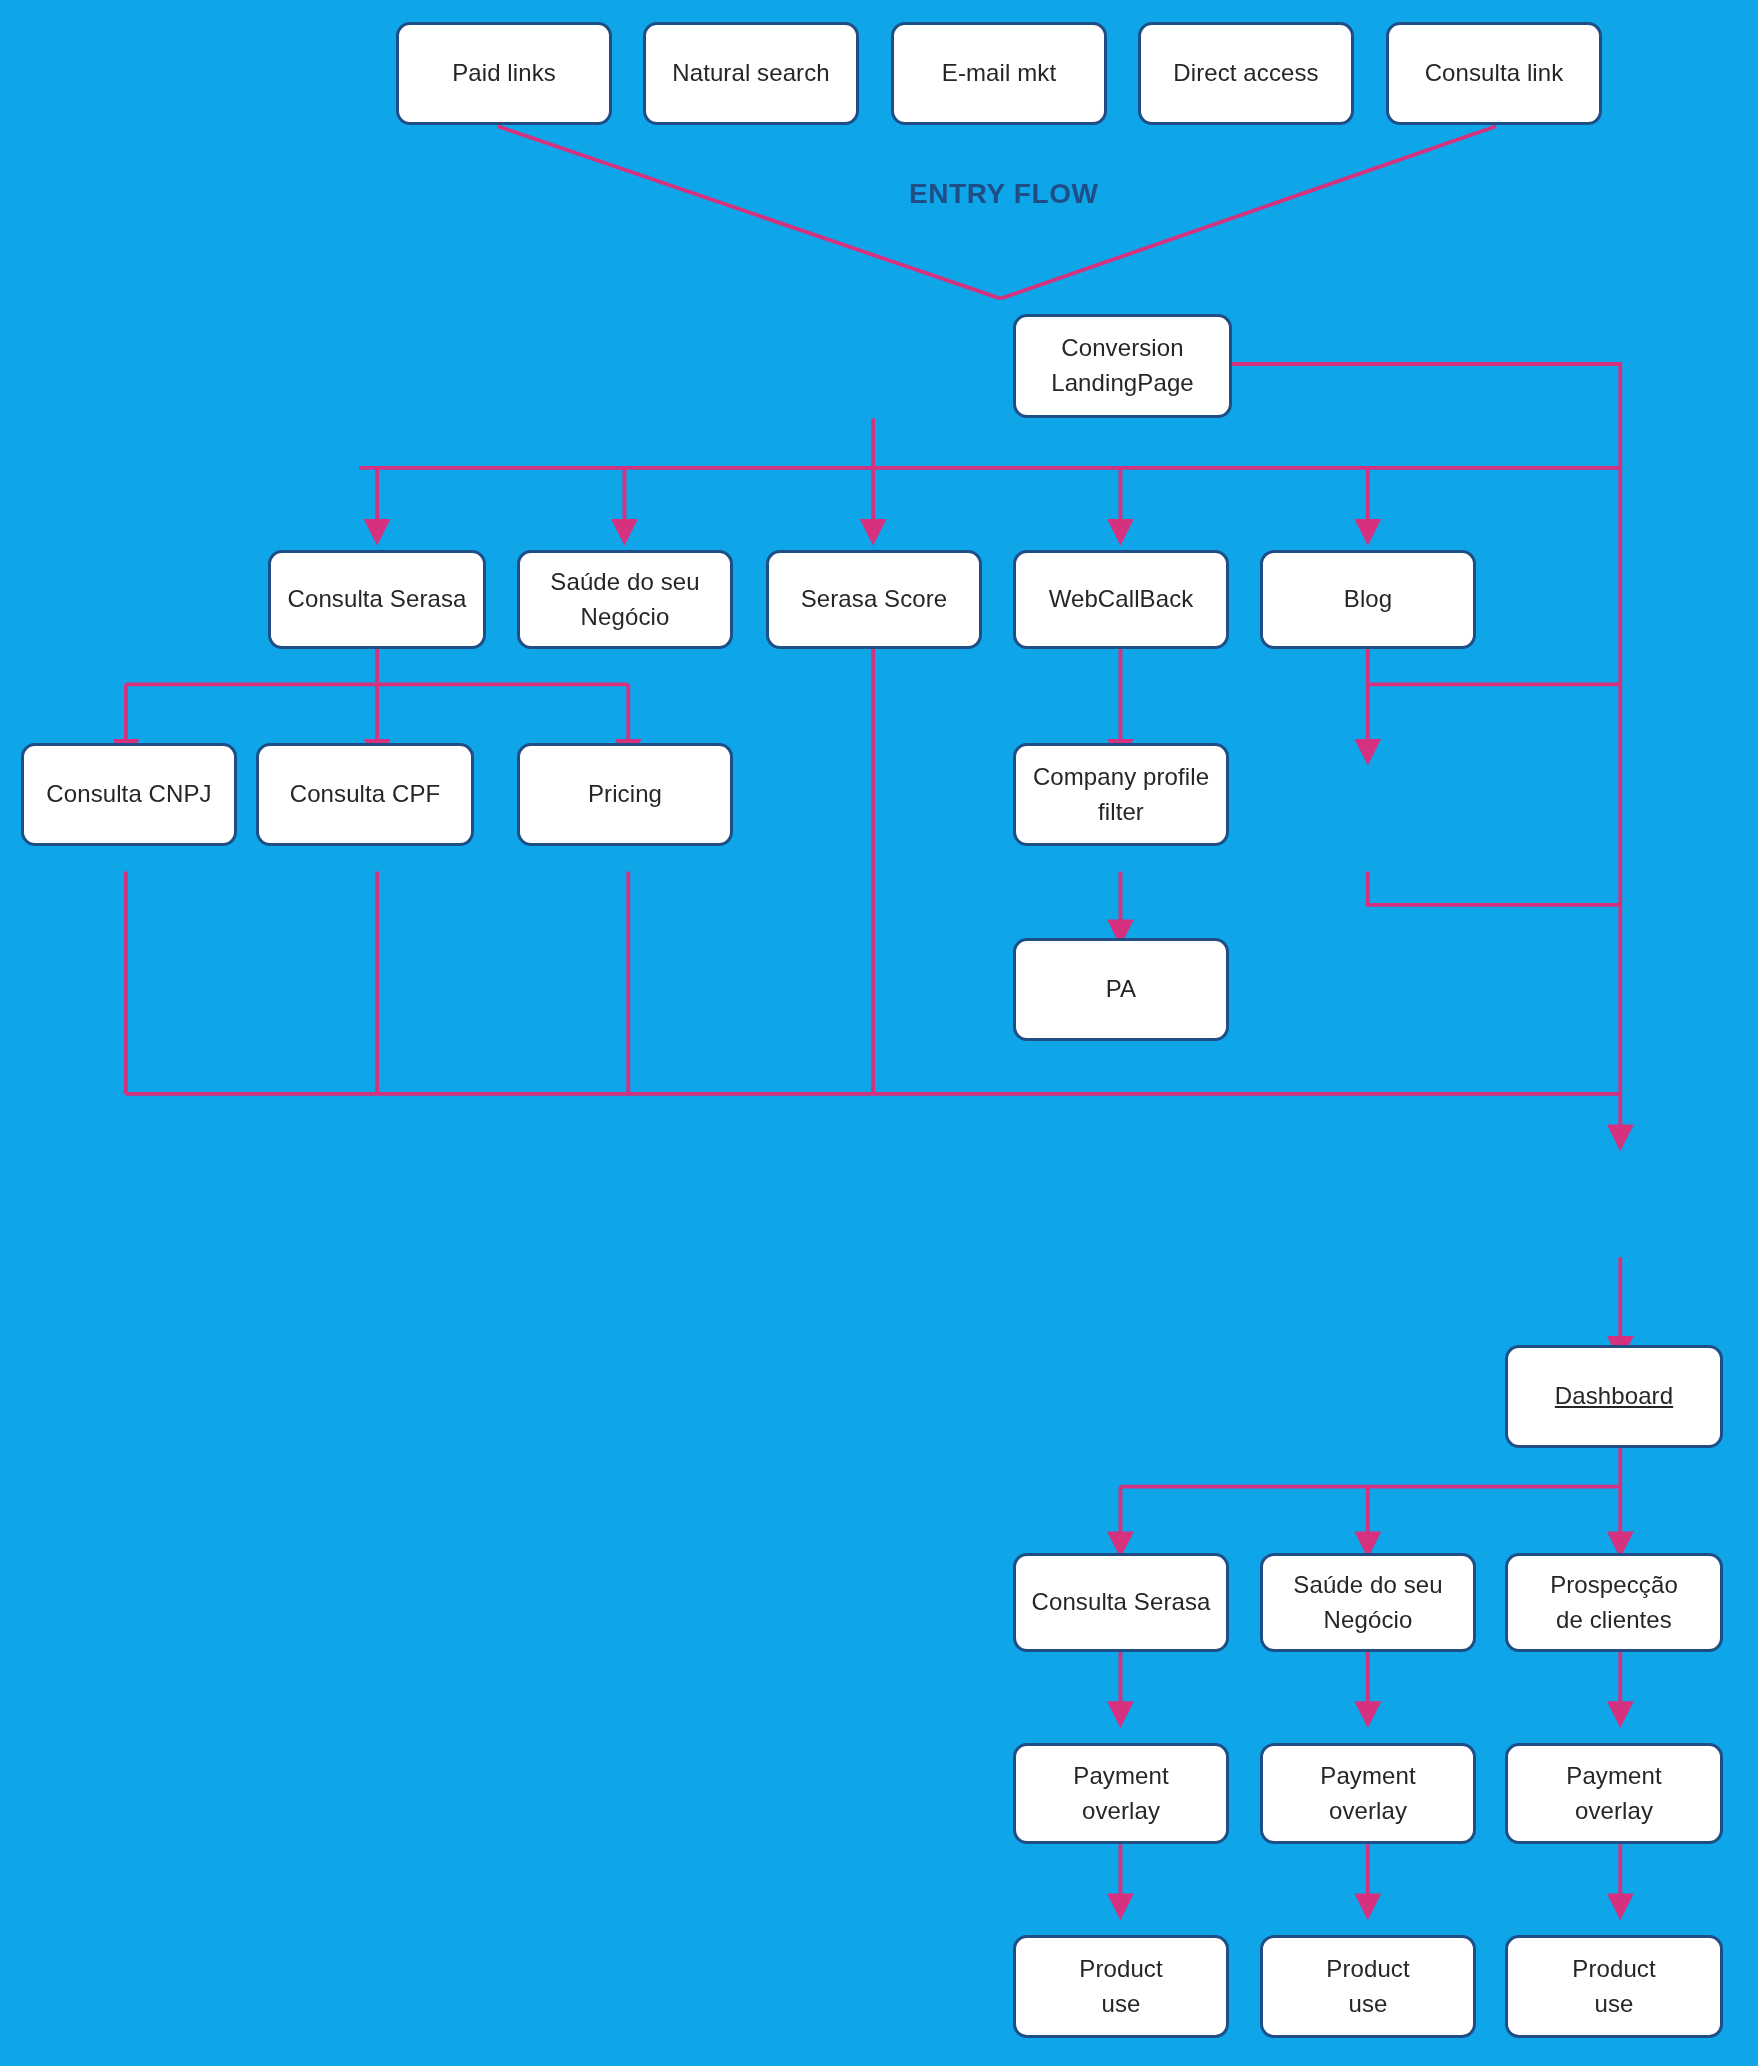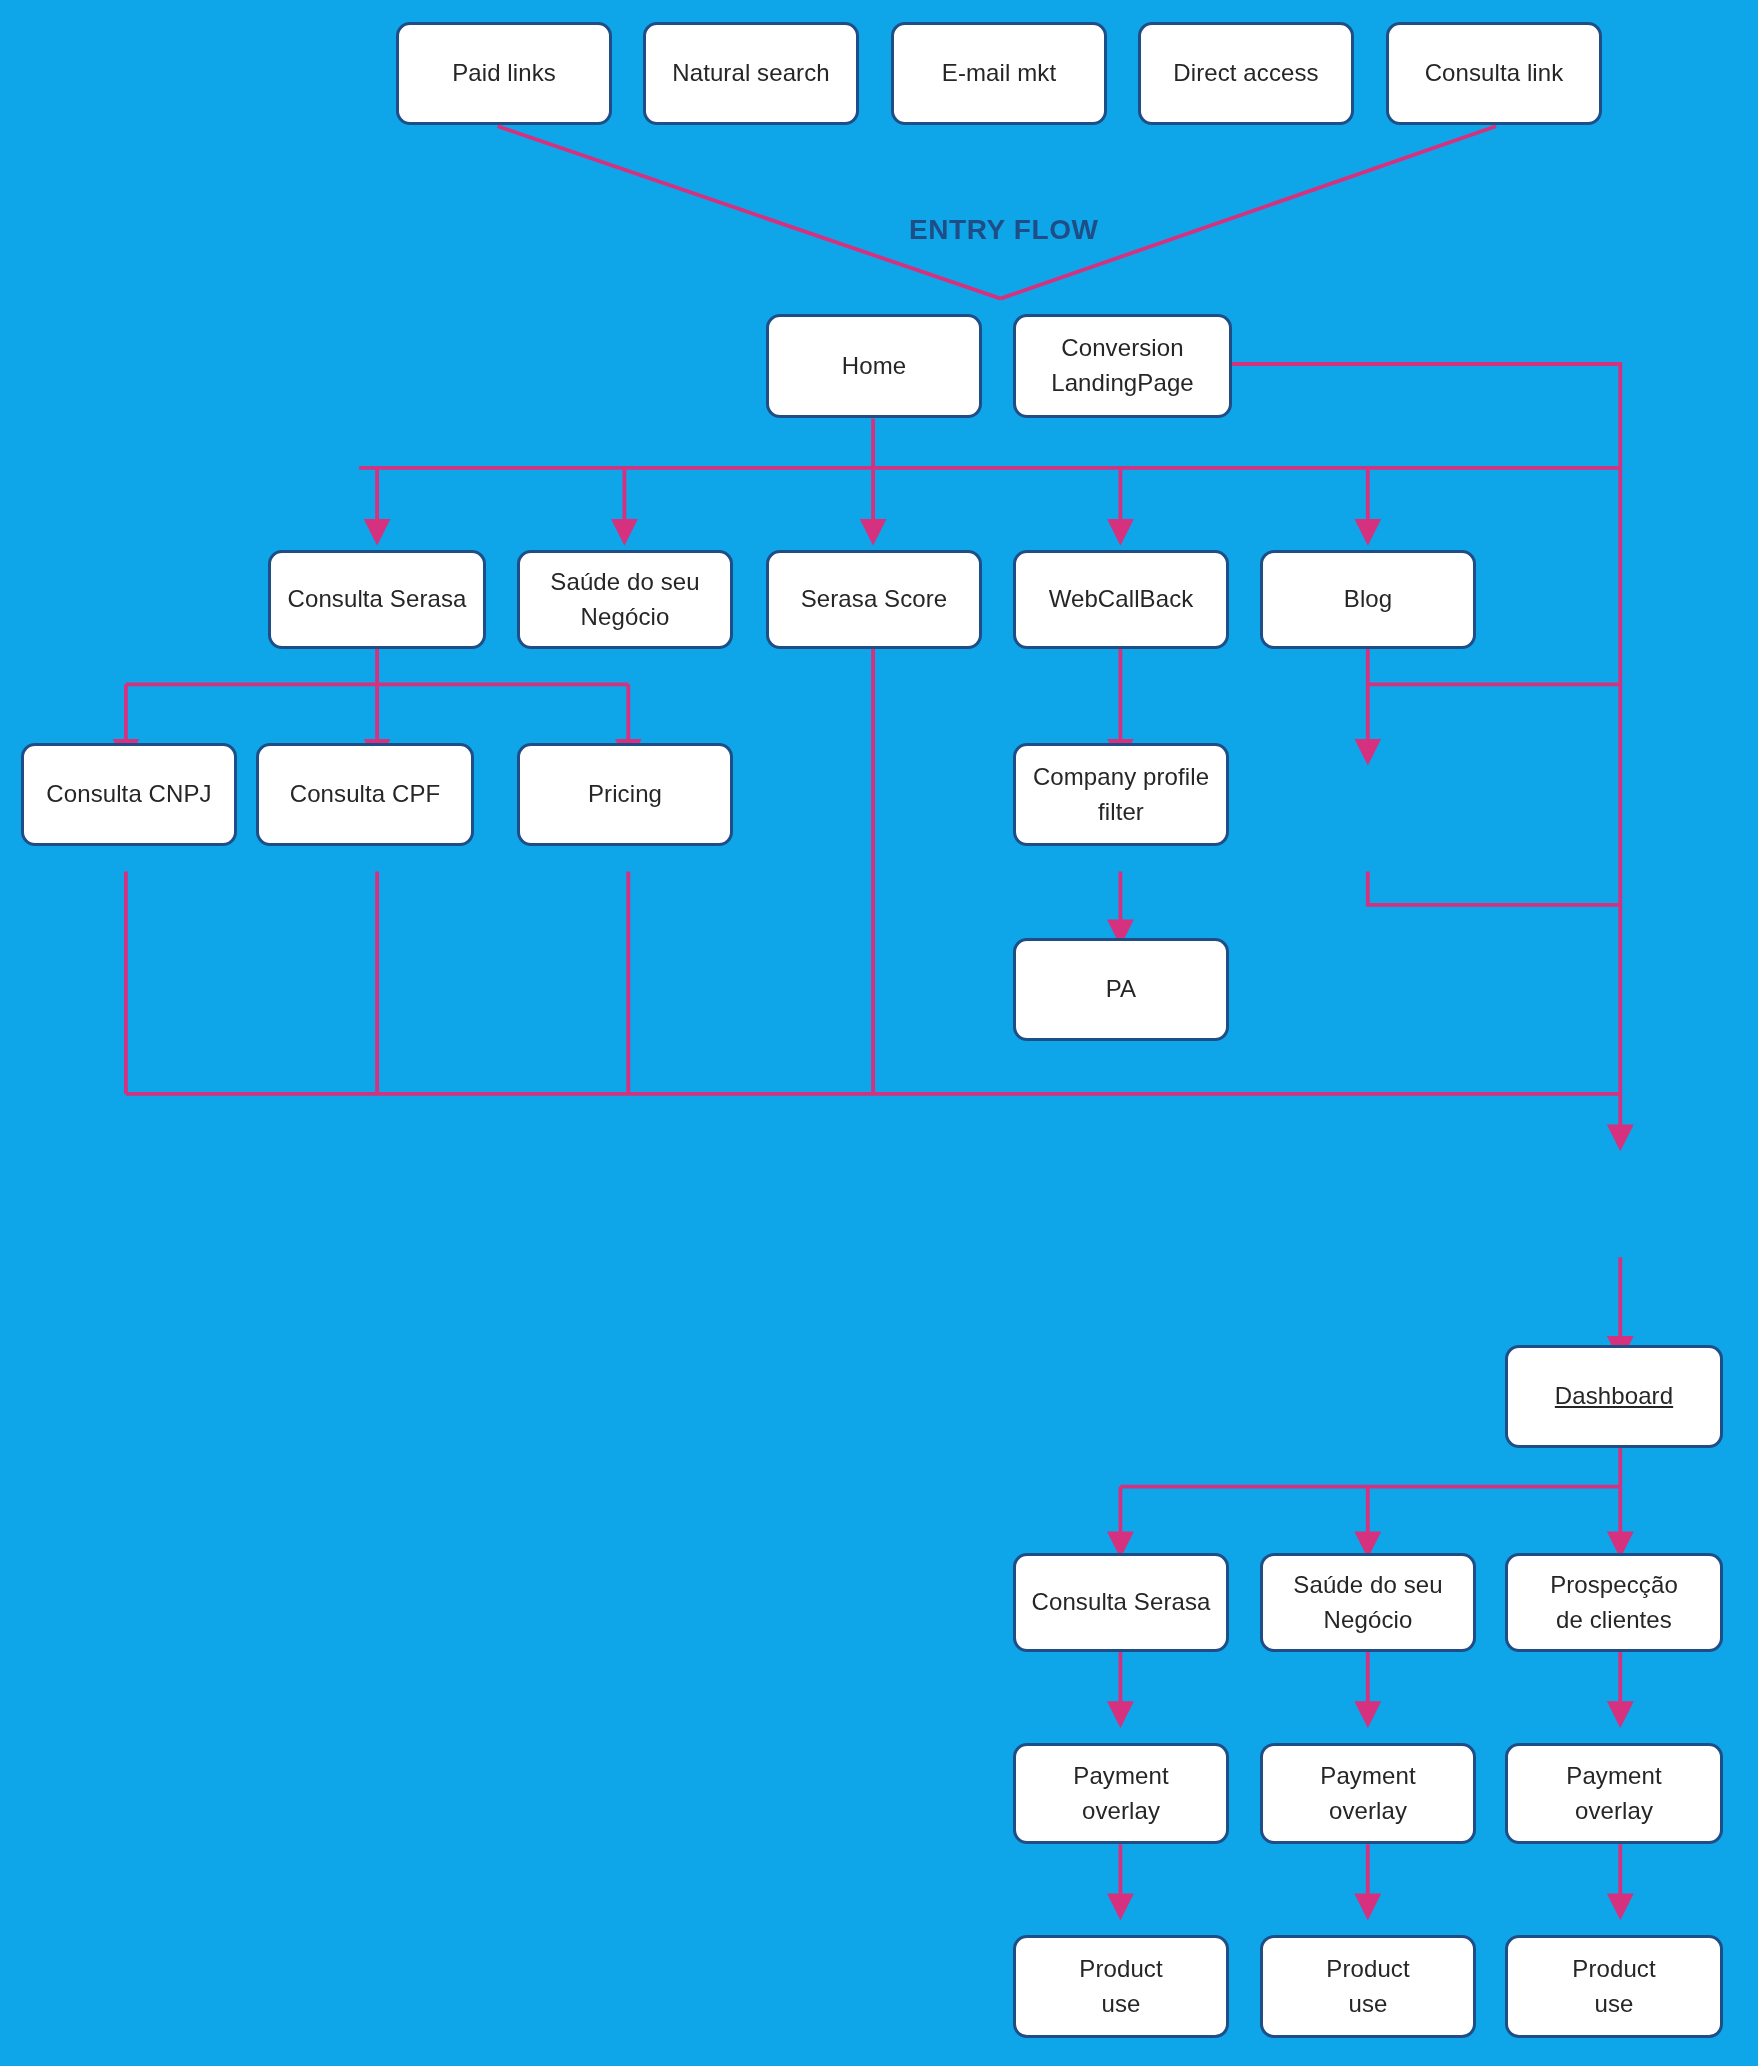--- a/index.html
+++ b/index.html
@@ -43,21 +43,20 @@
     padding: 2.6px 6.4px;
     white-space: pre-line;
   }
   .flow-label {
     position: absolute;
     color: #1f4e87;
     font-size: 28px;
     font-weight: bold;
     letter-spacing: 0.6px;
     white-space: nowrap;
-    margin-top: 36px;
   }
 </style>
 </head>
 <body>
 
 <div id="canvas">
 
   <svg id="wires" viewBox="0 0 2744 3224" xmlns="http://www.w3.org/2000/svg">
     <defs>
       <marker id="arrow" viewBox="0 0 10 10" refX="8.4" refY="5" markerWidth="7" markerHeight="7" orient="auto-start-reverse">
@@ -130,21 +129,20 @@
   <div class="node" style="left:643px; top:22.4px; width:216px; height:103px;">Natural search</div>
 
   <div class="node" style="left:891px; top:22.4px; width:216px; height:103px;">E-mail mkt</div>
 
   <div class="node" style="left:1138px; top:22.4px; width:216px; height:103px;">Direct access</div>
 
   <div class="node" style="left:1386px; top:22.4px; width:216px; height:103px;">Consulta link</div>
 
   <div class="flow-label" style="left:909px; top:178px;">ENTRY FLOW</div>
 
-  <div class="node" style="left:766px; top:314px; width:216px; height:104px;">Home</div>
 
   <div class="node" style="left:1013px; top:314px; width:219px; height:104px;">Conversion
 LandingPage</div>
 
   <div class="node" style="left:268px; top:550px; width:218px; height:99px;">Consulta Serasa</div>
 
   <div class="node" style="left:517px; top:550px; width:216px; height:99px;">Saúde do seu
 Negócio</div>
 
   <div class="node" style="left:766px; top:550px; width:216px; height:99px;">Serasa Score</div>

